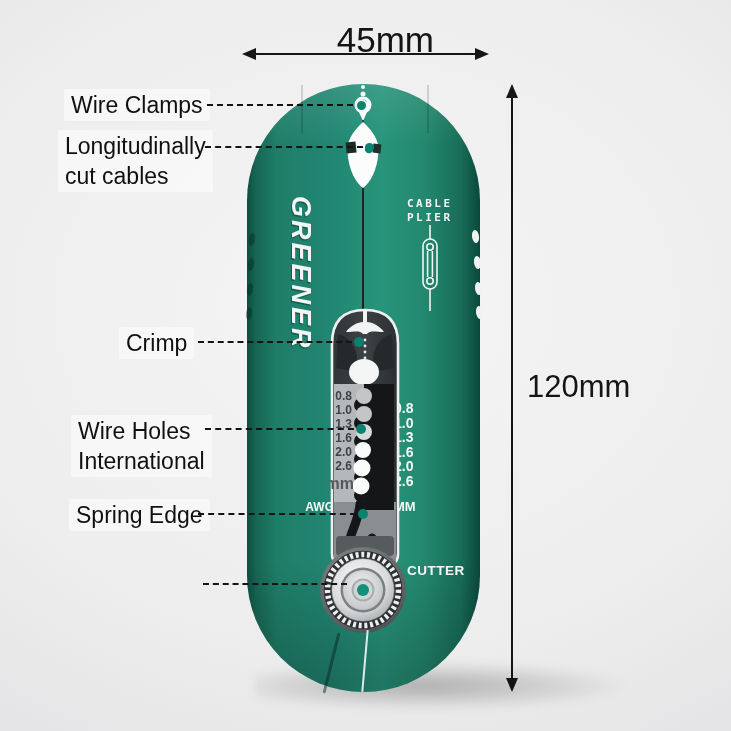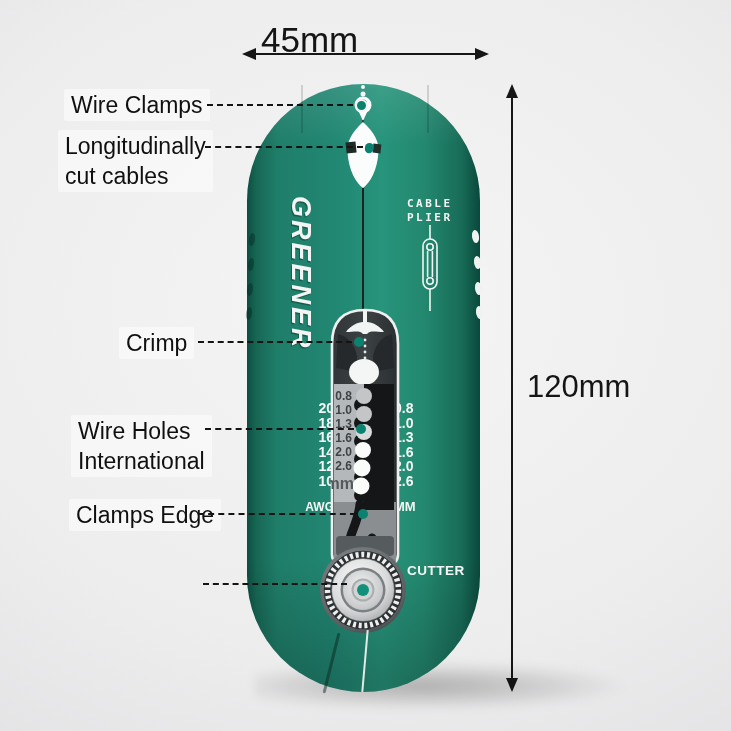--- a/index.html
+++ b/index.html
@@ -4,21 +4,21 @@
 <style>
   html,body{margin:0;padding:0;}
   #stage{
     position:relative; width:731px; height:731px; overflow:hidden;
     font-family:"Liberation Sans", sans-serif;
     background:radial-gradient(120% 95% at 50% 42%, #f5f5f6 0%, #ededee 50%, #dfdfe1 88%, #d6d6d8 100%);
   }
   .abs{position:absolute;}
   
   .dim-text{color:#151515;}
-  #dim-w-label{left:261px; top:20px; width:156px; text-align:left; font-size:35px;}
+  #dim-w-label{left:278px; top:20px; width:156px; text-align:right; font-size:35px;}
   #dim-w-line{left:254px; top:53px; width:222px; height:0; border-top:2.5px solid #161616;}
   .arrowhead{width:0; height:0;}
   #dim-w-ah-left{left:242px; top:48px; border-top:6px solid transparent; border-bottom:6px solid transparent; border-right:14px solid #161616;}
   #dim-w-ah-right{left:475px; top:48px; border-top:6px solid transparent; border-bottom:6px solid transparent; border-left:14px solid #161616;}
   #dim-h-label{left:527px; top:369px; font-size:31px;}
   #dim-h-line{left:511px; top:96px; width:0; height:584px; border-left:2.2px solid #161616;}
   #dim-h-ah-top{left:506px; top:84px; border-left:6px solid transparent; border-right:6px solid transparent; border-bottom:14px solid #161616;}
   #dim-h-ah-bottom{left:506px; top:678px; border-left:6px solid transparent; border-right:6px solid transparent; border-top:14px solid #161616;}
   
   #tool-shadow{left:255px; top:662px; width:370px; height:48px;
@@ -137,28 +137,20 @@
     <circle cx="25" cy="21.5" r="4" fill="#0b8270"></circle>
     <line x1="25" y1="38" x2="25" y2="41" stroke="#233230" stroke-width="1.5"></line>
     <path d="M25,40 C36,50 41.5,60 40.5,70 C39.5,88 32,101 25,106 C18,101 10.5,88 9.5,70 C8.5,60 14,50 25,40 Z" fill="#fbfcfc"></path>
     <rect x="8" y="60" width="10" height="11" fill="#1d2a26" transform="rotate(-6 13 65)"></rect>
     <rect x="35" y="62" width="8" height="9" fill="#20302b" transform="rotate(6 39 66)"></rect>
     <circle cx="31" cy="67" r="4.2" fill="#0b8270"></circle>
     <line x1="25" y1="106" x2="25" y2="130" stroke="#1d2421" stroke-width="2"></line>
   </svg>
   <div class="abs" id="seam-upper"></div>
 
-  <div class="abs gauge-col" id="awg-col">
-    <div>20</div>
-    <div>18</div>
-    <div>16</div>
-    <div>14</div>
-    <div>12</div>
-    <div>10</div>
-  </div>
   <div class="abs gauge-col" id="mm-col">
     <div>0.8</div>
     <div>1.0</div>
     <div>1.3</div>
     <div>1.6</div>
     <div>2.0</div>
     <div>2.6</div>
   </div>
   <div class="abs gauge-header" id="awg-header">AWG</div>
   <div class="abs gauge-header" id="mm-header">MM</div>
@@ -267,20 +259,20 @@
   <div class="abs callout-dot" id="co-crimp-dot"></div>
 
   <div class="abs callout-label" id="co-wire-holes-label">
     <div>Wire Holes</div>
     <div>International</div>
   </div>
   <div class="abs callout-line" id="co-wire-holes-line"></div>
   <div class="abs callout-dot" id="co-wire-holes-dot"></div>
 
   <div class="abs callout-label" id="co-cutting-edge-label">
-    <div>Clamps Edge</div>
+    <div>Spring Edge</div>
   </div>
   <div class="abs callout-line" id="co-cutting-edge-line"></div>
   <div class="abs callout-dot" id="co-cutting-edge-dot"></div>
 
   <div class="abs callout-line" id="co-spring-line"></div>
 
 </div>
 
 </body></html>

